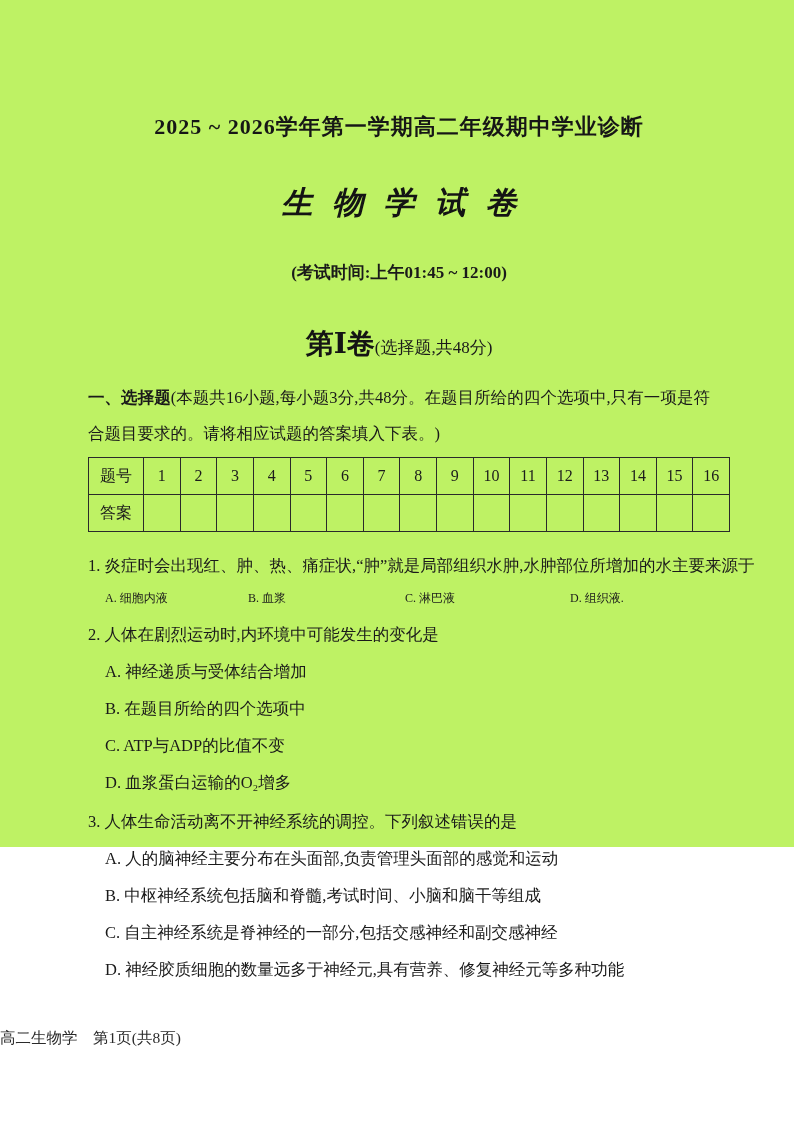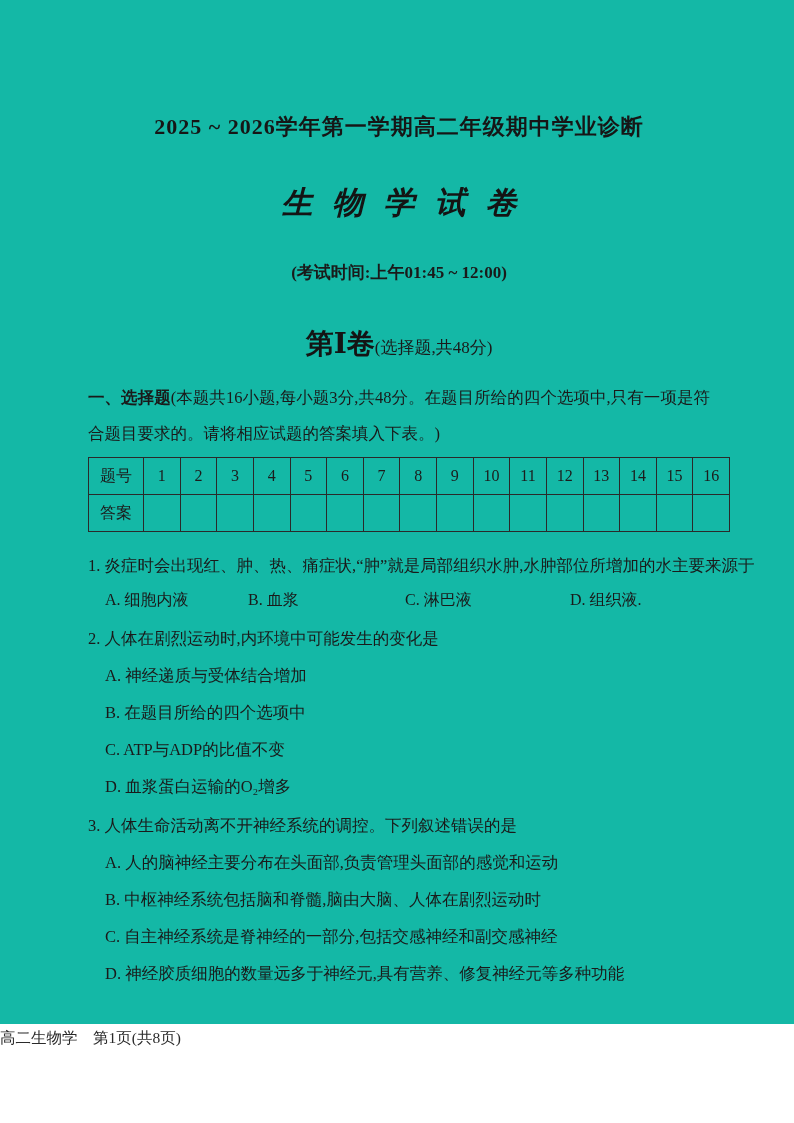--- a/index.html
+++ b/index.html
@@ -4,22 +4,22 @@
 <style>
   * { margin: 0; padding: 0; box-sizing: border-box; }
   html, body { background: #ffffff; }
   body {
     width: 794px; height: 1123px;
     font-family: "Liberation Serif", "DejaVu Serif", serif;
     color: #1e1e1e;
     overflow: hidden;
   }
   .page {
-    width: 794px; height: 1024px;
-    background: #14b8a6;
+    width: 794px; height: 847px;
+    background: #bef264;
     padding: 112px 84px 0 88px;
     position: relative;
   }
   .header-title {
     text-align: center;
     font-size: 22px;
     font-weight: bold;
     letter-spacing: 1px;
     color: #161616;
   }
@@ -79,21 +79,21 @@
   .stem {
     font-size: 16.5px;
     line-height: 23px;
     white-space: nowrap;
     color: #1a1a1a;
   }
   .opts-inline {
     display: flex;
     margin-top: 13px;
     padding-left: 17px;
-    font-size: 16px;
+    font-size: 12px;
     white-space: nowrap;
     color: #1a1a1a;
   }
   .opts-inline .c1 { width: 143px; }
   .opts-inline .c2 { width: 157px; }
   .opts-inline .c3 { width: 165px; }
   .opt-line {
     padding-left: 17px;
     margin-top: 14px;
     font-size: 16.5px;
@@ -184,20 +184,20 @@
     <div class="stem"><span>2.</span> <span>人体在剧烈运动时,内环境中可能发生的变化是</span></div>
     <div class="opt-line"><span>A.</span> <span>神经递质与受体结合增加</span></div>
     <div class="opt-line"><span>B.</span> <span>在题目所给的四个选项中</span></div>
     <div class="opt-line"><span>C.</span> <span>ATP与ADP的比值不变</span></div>
     <div class="opt-line"><span>D.</span> <span>血浆蛋白运输的O₂增多</span></div>
   </div>
 
   <div class="question" style="margin-top:16px;">
     <div class="stem"><span>3.</span> <span>人体生命活动离不开神经系统的调控。下列叙述错误的是</span></div>
     <div class="opt-line"><span>A.</span> <span>人的脑神经主要分布在头面部,负责管理头面部的感觉和运动</span></div>
-    <div class="opt-line"><span>B.</span> <span>中枢神经系统包括脑和脊髓,脑由大脑、人体在剧烈运动时</span></div>
+    <div class="opt-line"><span>B.</span> <span>中枢神经系统包括脑和脊髓,考试时间、小脑和脑干等组成</span></div>
     <div class="opt-line"><span>C.</span> <span>自主神经系统是脊神经的一部分,包括交感神经和副交感神经</span></div>
     <div class="opt-line"><span>D.</span> <span>神经胶质细胞的数量远多于神经元,具有营养、修复神经元等多种功能</span></div>
   </div>
 
   <div class="footer">高二生物学　第1页(共8页)</div>
 
 </div>
 
 </body></html>

